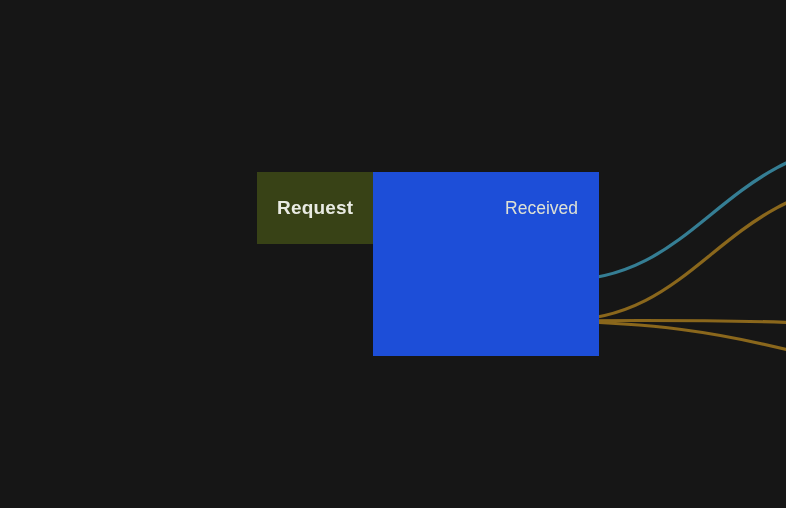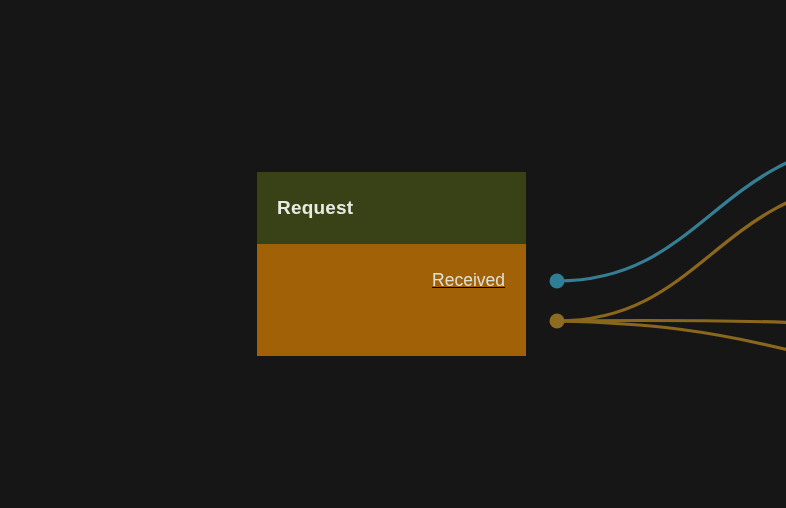--- a/index.html
+++ b/index.html
@@ -25,24 +25,24 @@
   }
   .wire {
     fill: none;
     stroke-width: 3.2;
     stroke-linecap: round;
   }
   .node {
     position: absolute;
     left: 257px;
     top: 172px;
-    width: 269px;
+    width: 342px;
     height: 184px;
     display: flex;
-    flex-direction: column;
+    flex-direction: row;
     justify-content: flex-end;
   }
   .node-header {
     height: 72px;
     background: #384216;
     display: flex;
     align-items: center;
     padding: 0 20px;
     box-sizing: border-box;
   }
@@ -90,20 +90,20 @@
     <path class="wire" d="M 557 321 C 650 323, 715 331, 800 353" stroke="#8a671c"></path>
 
     <circle cx="557" cy="281" r="7.5" fill="#2e7e96"></circle>
     <circle cx="557" cy="321" r="7.5" fill="#8d6b20"></circle>
   </svg>
 
   <div class="node">
     <div class="node-header" style="background: rgb(56, 66, 22);">
       <span class="node-title">Request</span>
     </div>
-    <div class="node-body" style="background: #a16207; text-decoration: underline;">
+    <div class="node-body" style="background: #1d4ed8;">
       <div class="output-row">
         <span class="output-label">Received</span>
       </div>
     </div>
   </div>
 
 </div>
 
 </body></html>

